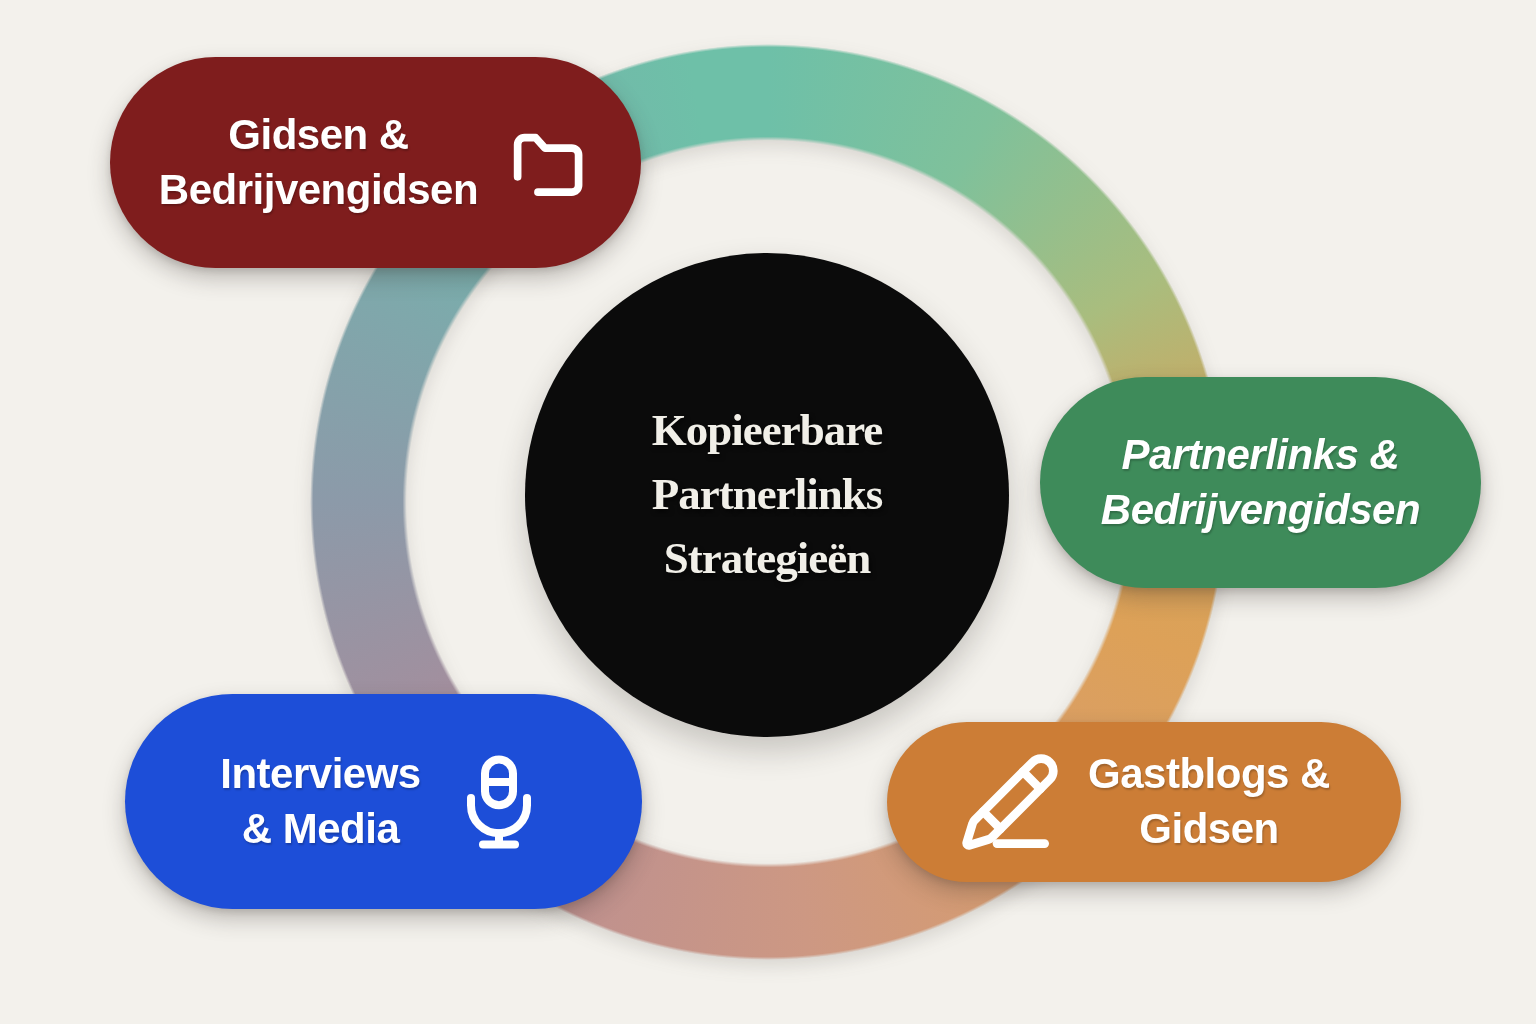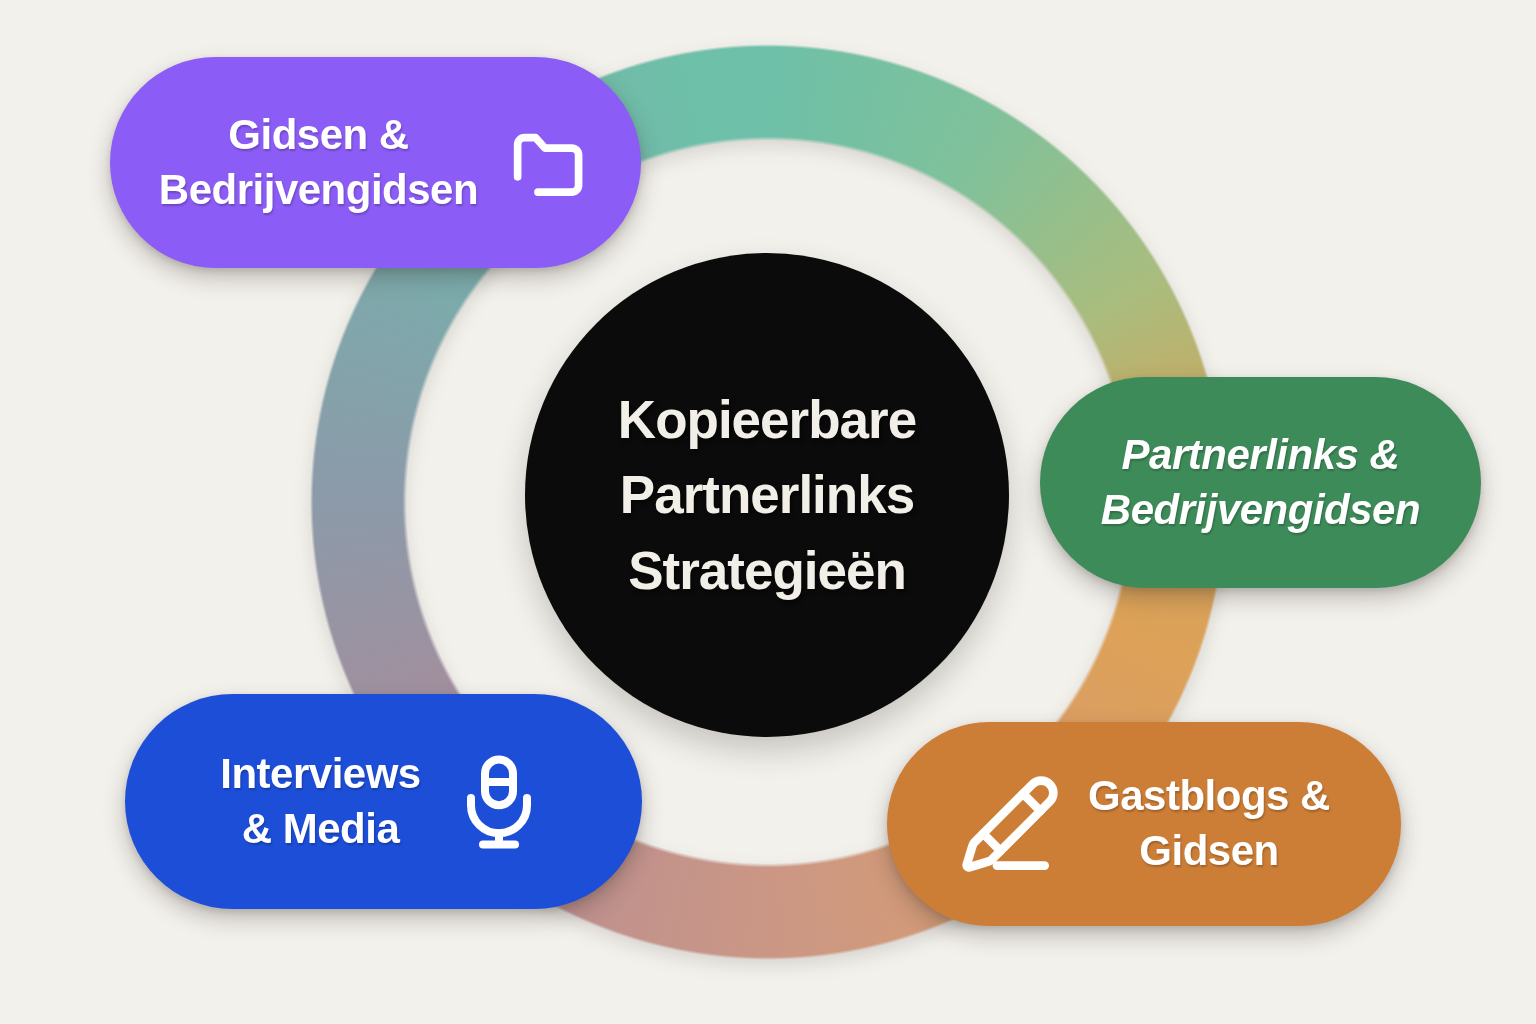--- a/index.html
+++ b/index.html
@@ -40,26 +40,27 @@
     width: 484px; height: 484px;
     background: #0b0b0b;
     border-radius: 50%;
     display: flex; flex-direction: column;
     align-items: center; justify-content: center;
     box-shadow: 0 14px 30px rgba(45,40,35,.22);
   }
   .center-circle .title-line {
     display: block;
     color: #f1efe8;
-    font-size: 53px;
+    font-size: 45px;
     font-weight: 700;
     letter-spacing: -1px;
     line-height: 1.42;
     text-align: center;
     text-shadow: 2px 3px 4px rgba(0,0,0,.55);
+    font-family: Liberation Serif, serif;
   }
 
   
   .pill {
     position: absolute;
     display: flex;
     align-items: center;
     justify-content: center;
     border-radius: 110px;
     color: #ffffff;
@@ -70,23 +71,23 @@
     display: block;
     font-size: 42px;
     font-weight: 700;
     letter-spacing: -0.5px;
     line-height: 1.30;
     text-shadow: 1px 2px 2px rgba(0,0,0,.22);
     white-space: nowrap;
   }
   .pill svg { flex: 0 0 auto; display: block; }
 
-  .pill-gidsen      { left: 110px;  top: 57px;  width: 503px; height: 211px; background: #8b5cf6; gap: 22px; padding: 0 14px; }
+  .pill-gidsen      { left: 110px;  top: 57px;  width: 503px; height: 211px; background: #7f1d1d; gap: 22px; padding: 0 14px; }
   .pill-partner     { left: 1040px; top: 377px; width: 441px; height: 211px; background: #3e8b5a; font-style: italic; }
-  .pill-gastblogs   { left: 887px;  top: 722px; width: 486px; height: 204px; background: #cc7d36; gap: 26px; padding: 0 14px; }
+  .pill-gastblogs   { left: 887px;  top: 722px; width: 486px; height: 160px; background: #cc7d36; gap: 26px; padding: 0 14px; }
   .pill-interviews  { left: 125px;  top: 694px; width: 489px; height: 215px; background: #1d4ed8; gap: 30px; padding: 0 14px; }
 </style>
 </head>
 <body>
 
 <div class="canvas">
 
   <div class="ring-wrap">
     <div class="ring"></div>
   </div>

